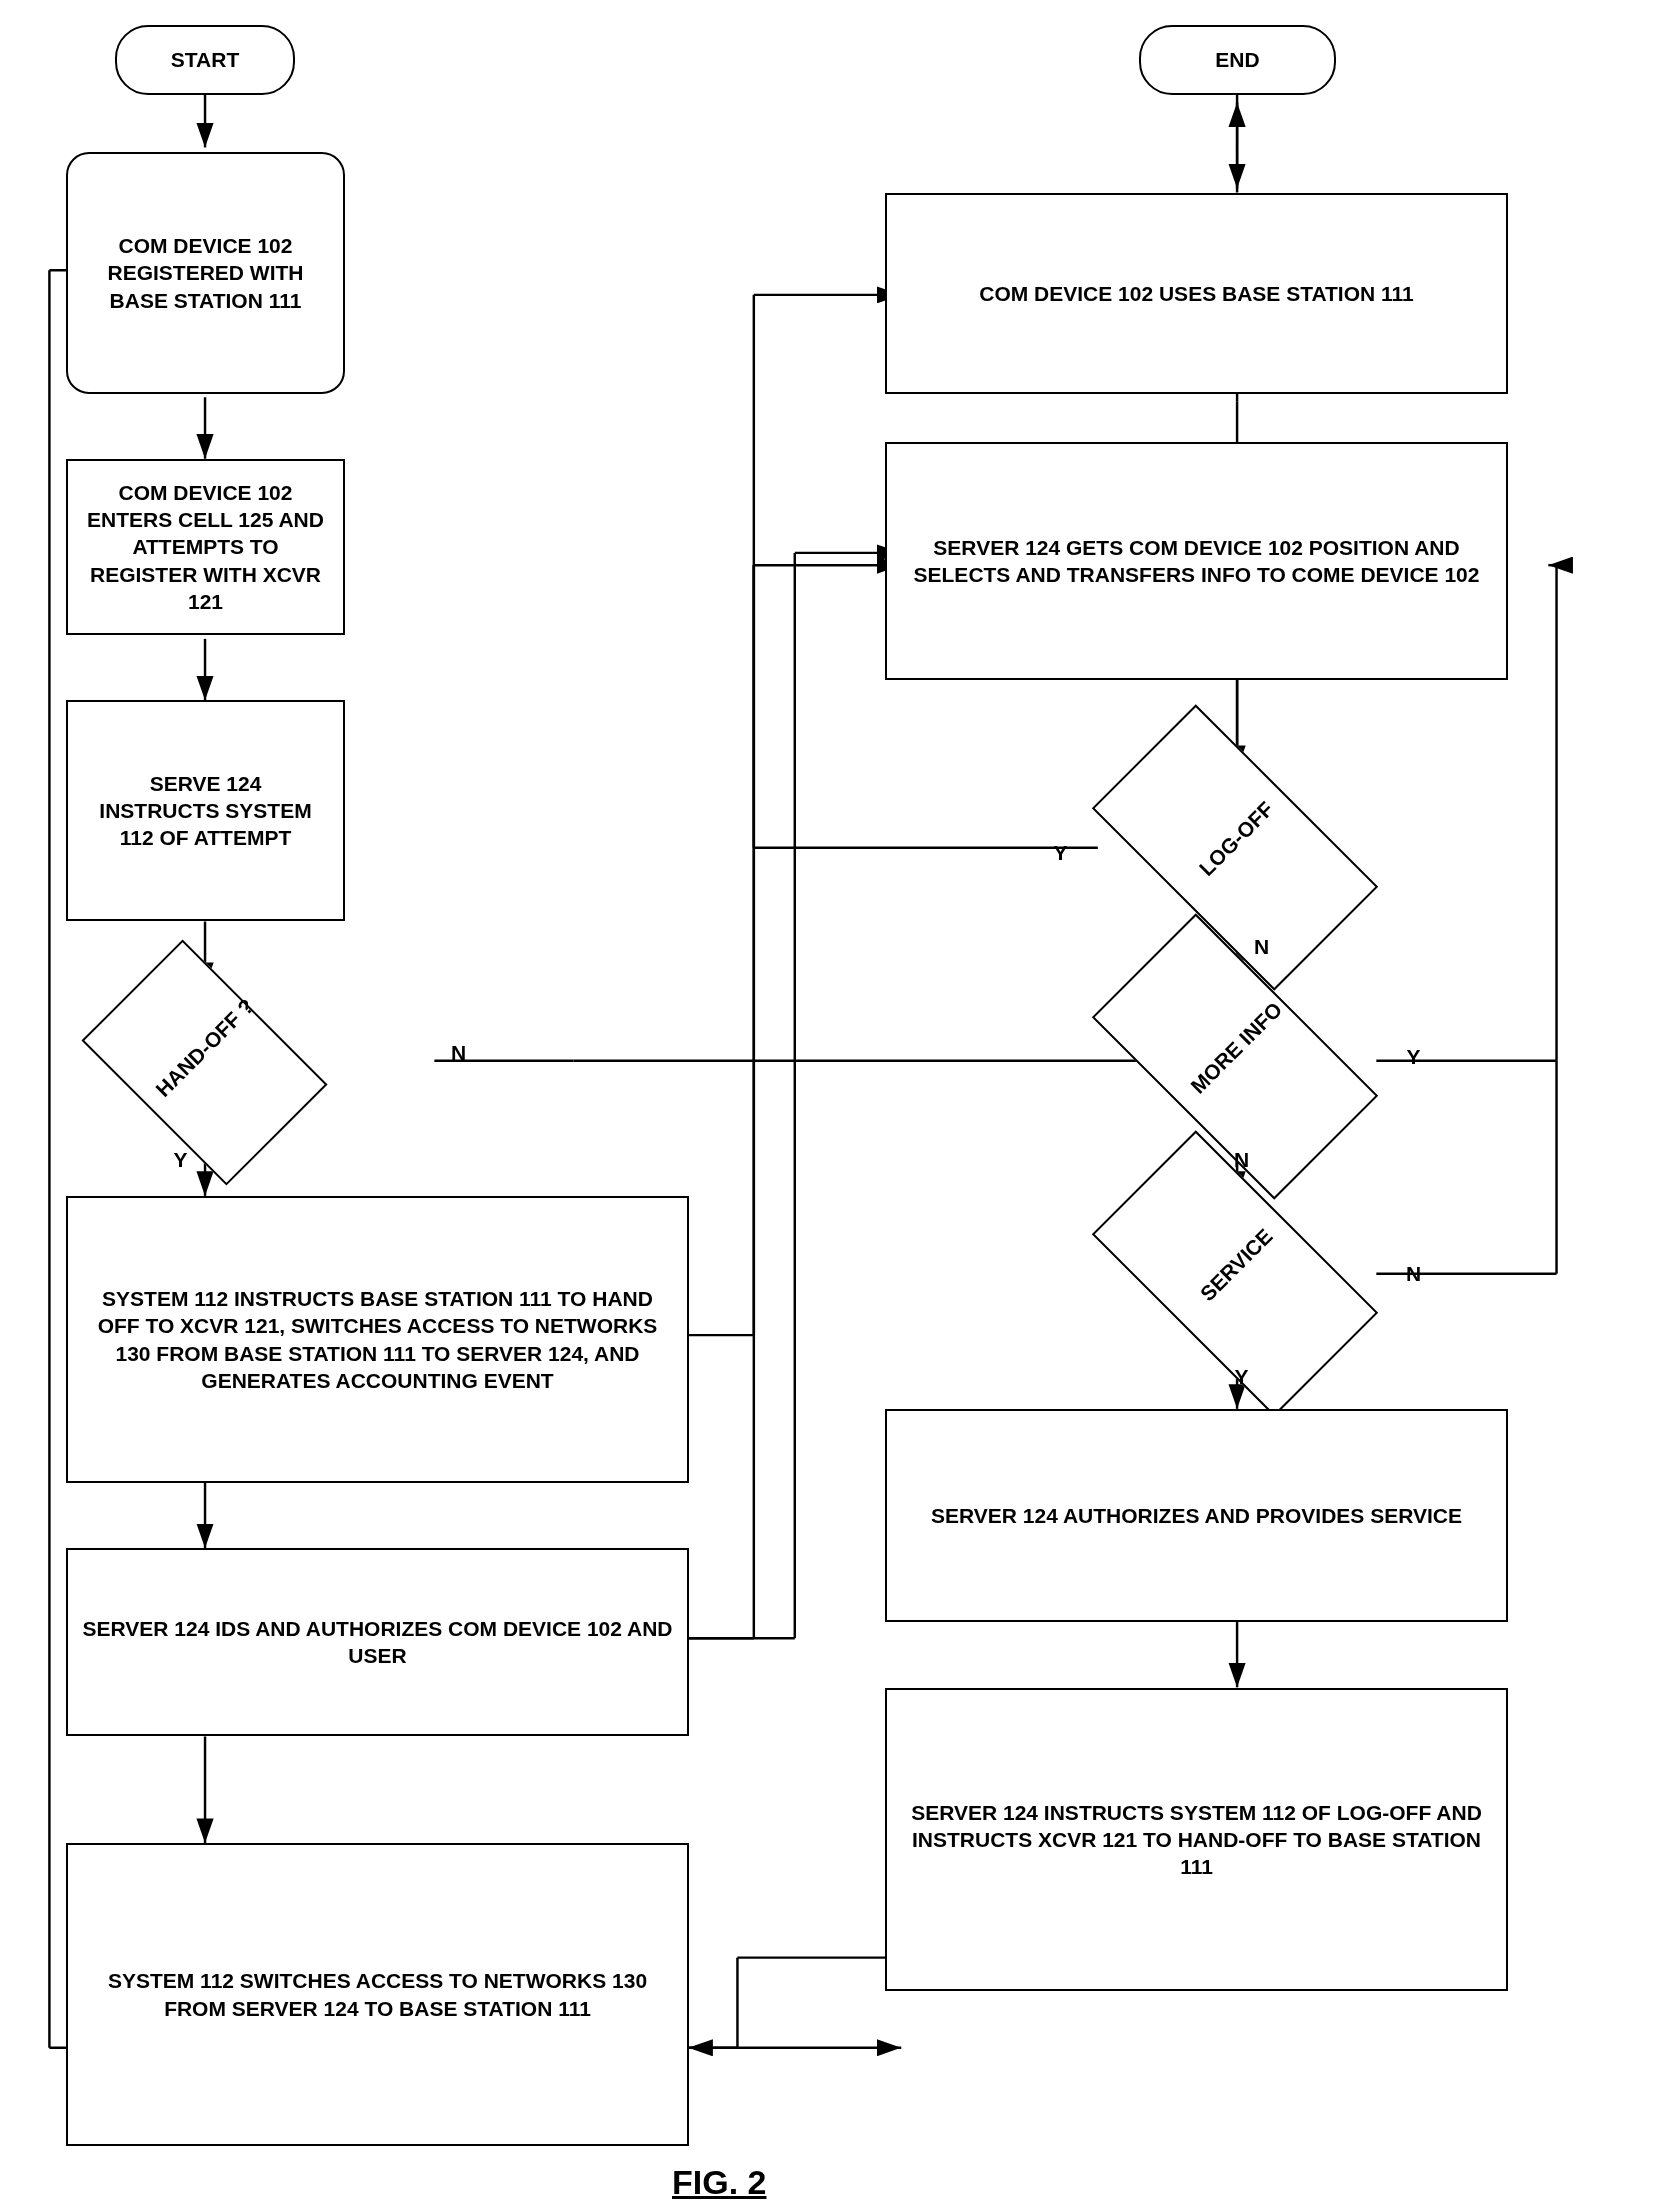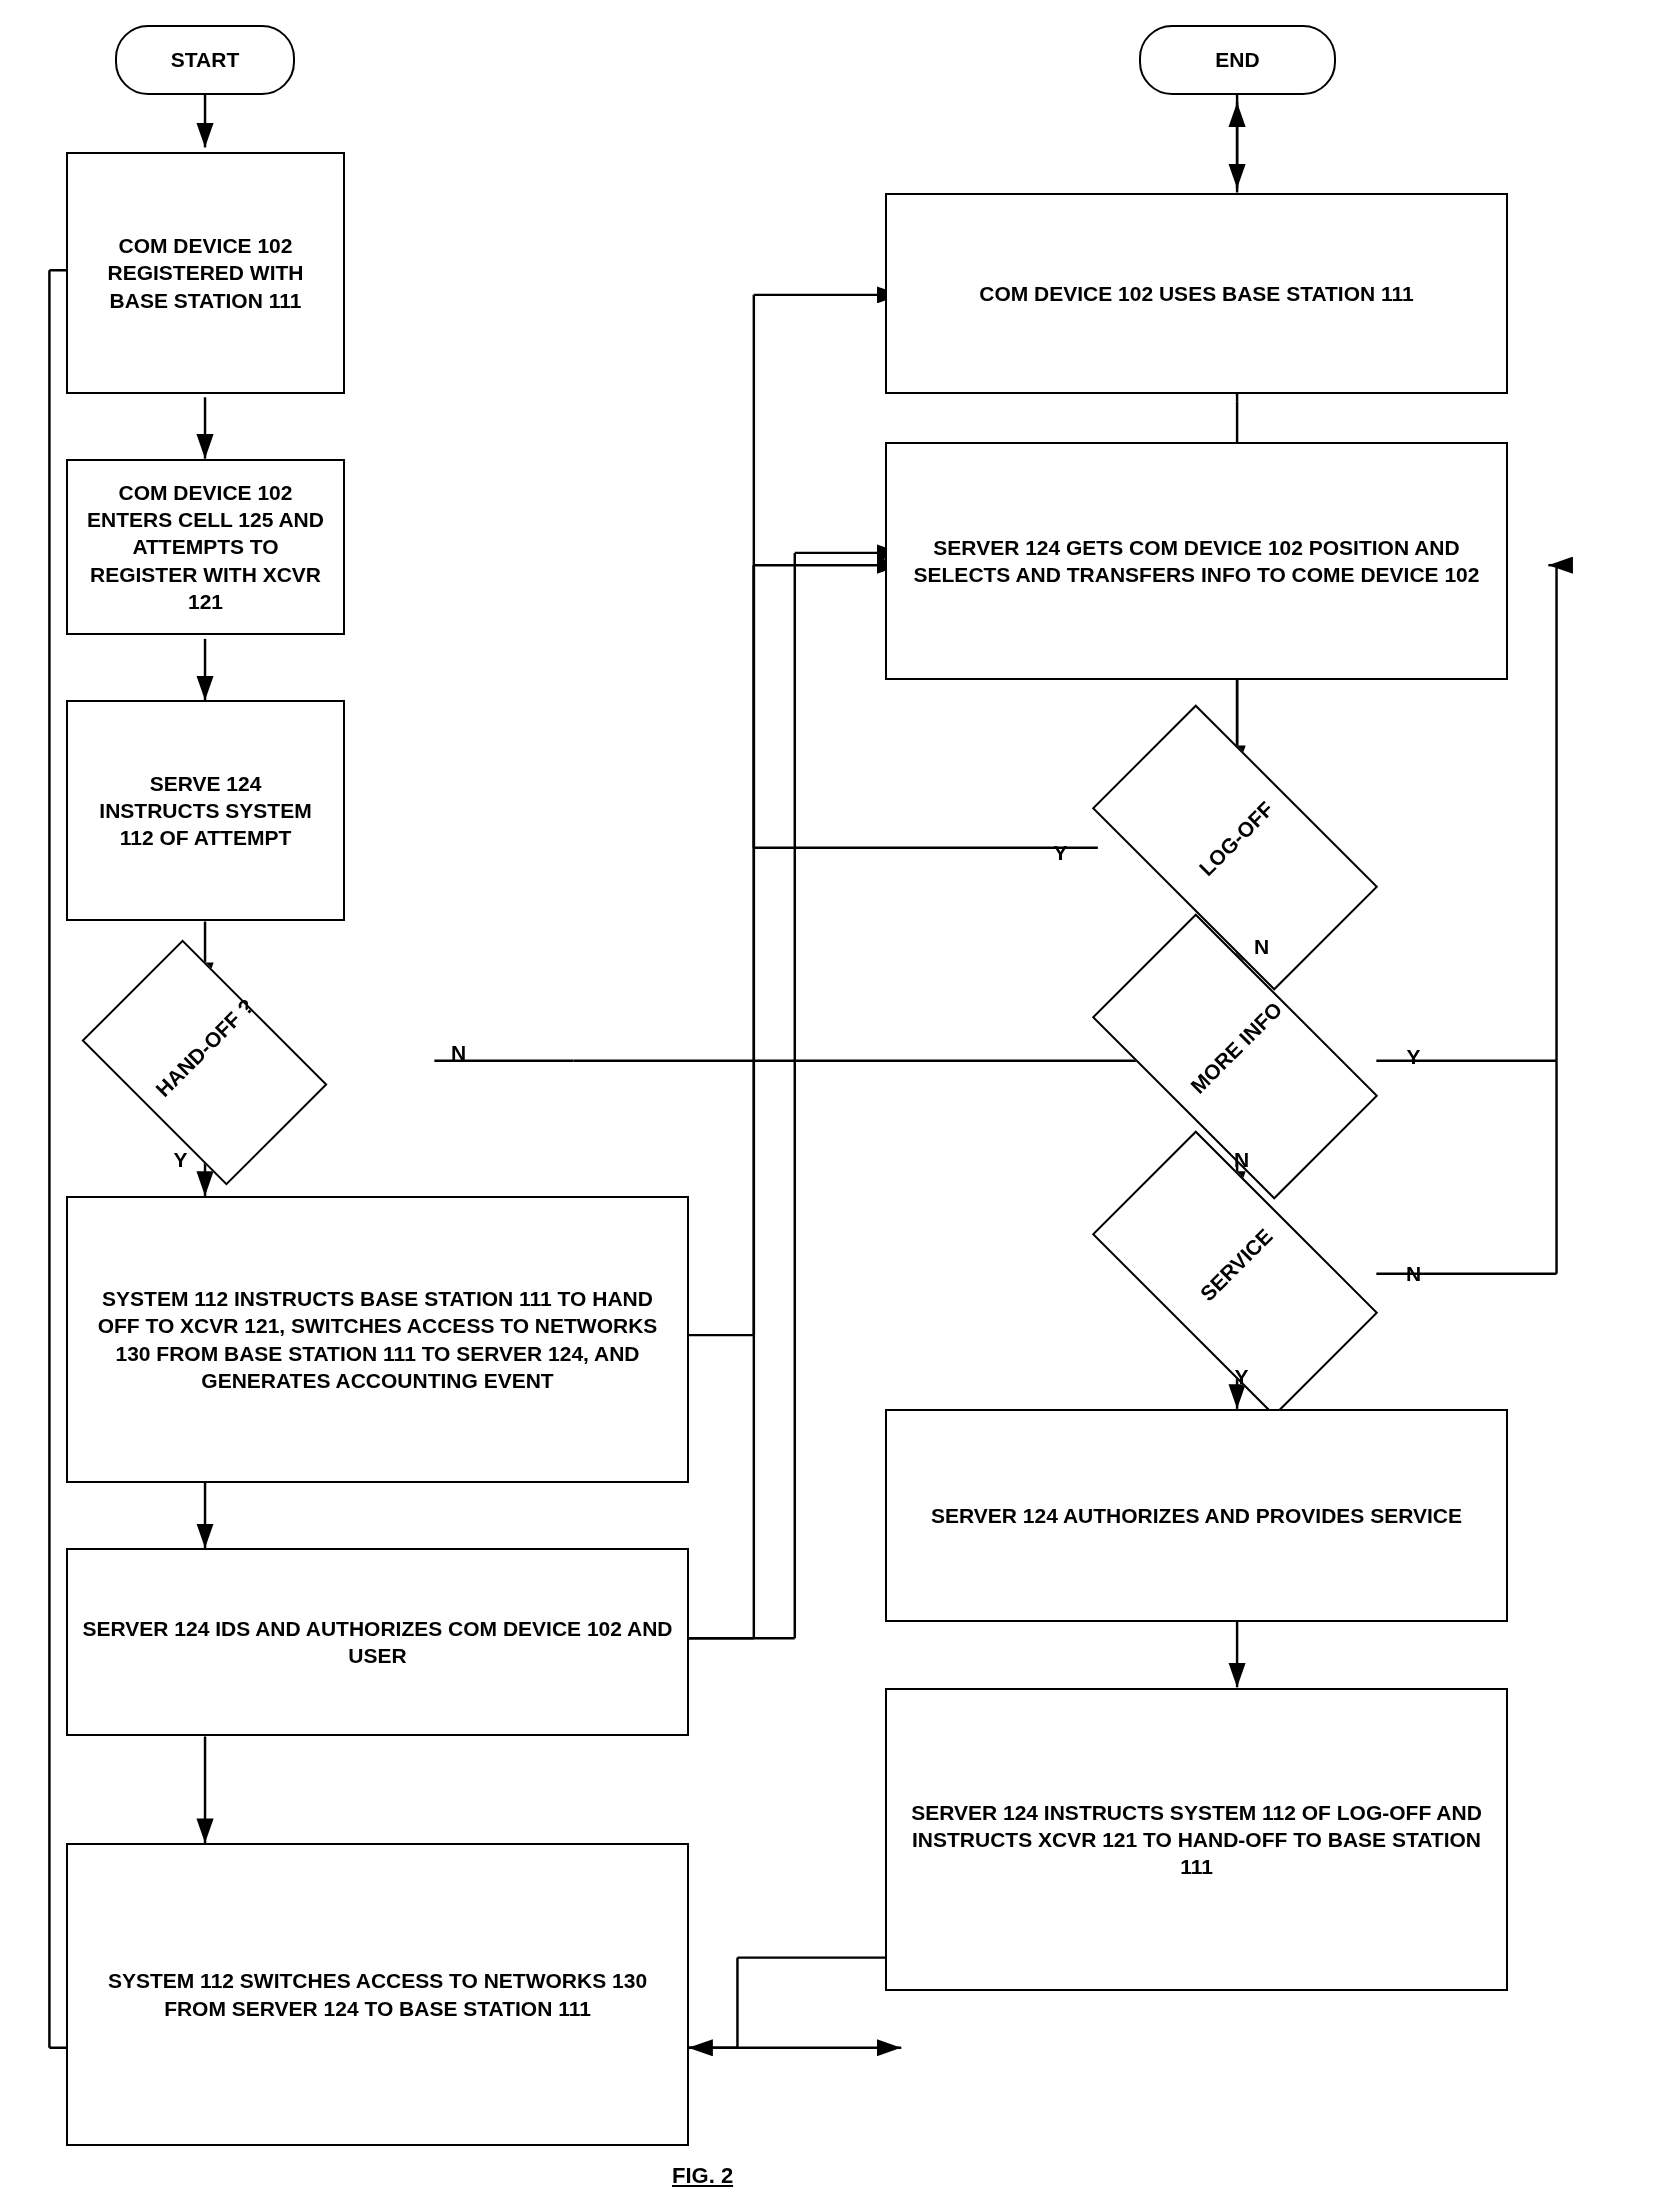--- a/index.html
+++ b/index.html
@@ -52,21 +52,21 @@
     .arrows-svg {
       position: absolute;
       top: 0;
       left: 0;
       width: 1660px;
       height: 2205px;
       pointer-events: none;
     }
     .fig-label {
       position: absolute;
-      font-size: 22px;
+      font-size: 34px;
       font-weight: bold;
       text-decoration: underline;
       font-family: Arial, sans-serif;
     }
   </style>
 </head>
 <body>
 
 <div class="diagram">
 
@@ -148,21 +148,21 @@
   </svg>
 
   <div class="node node-rounded" style="left:115px; top:24.6px; width:180px; height:70px;">
     <span>START</span>
   </div>
 
   <div class="node node-rounded" style="left:1139px; top:24.6px; width:197px; height:70px;align-items:center;">
     <span>END</span>
   </div>
 
-  <div class="node node-rect" style="left:66px; top:152px; width:279px; height:242px; padding:12.3px;">
+  <div class="node node-rect" style="left:66px; top:152px; width:279px; height:242px; padding:12.3px;border-radius:23px;">
     <span>COM DEVICE 102 REGISTERED WITH BASE STATION 111</span>
   </div>
 
   <div class="node node-rect" style="left:66px; top:459px; width:279px; height:176px; padding:12.3px;">
     <span>COM DEVICE 102 ENTERS CELL 125 AND ATTEMPTS TO REGISTER WITH XCVR 121</span>
   </div>
 
   <div class="node node-rect" style="left:66px; top:700px; width:279px; height:221px; padding:25px;">
     <span>SERVE 124 INSTRUCTS SYSTEM 112 OF ATTEMPT</span>
   </div>

